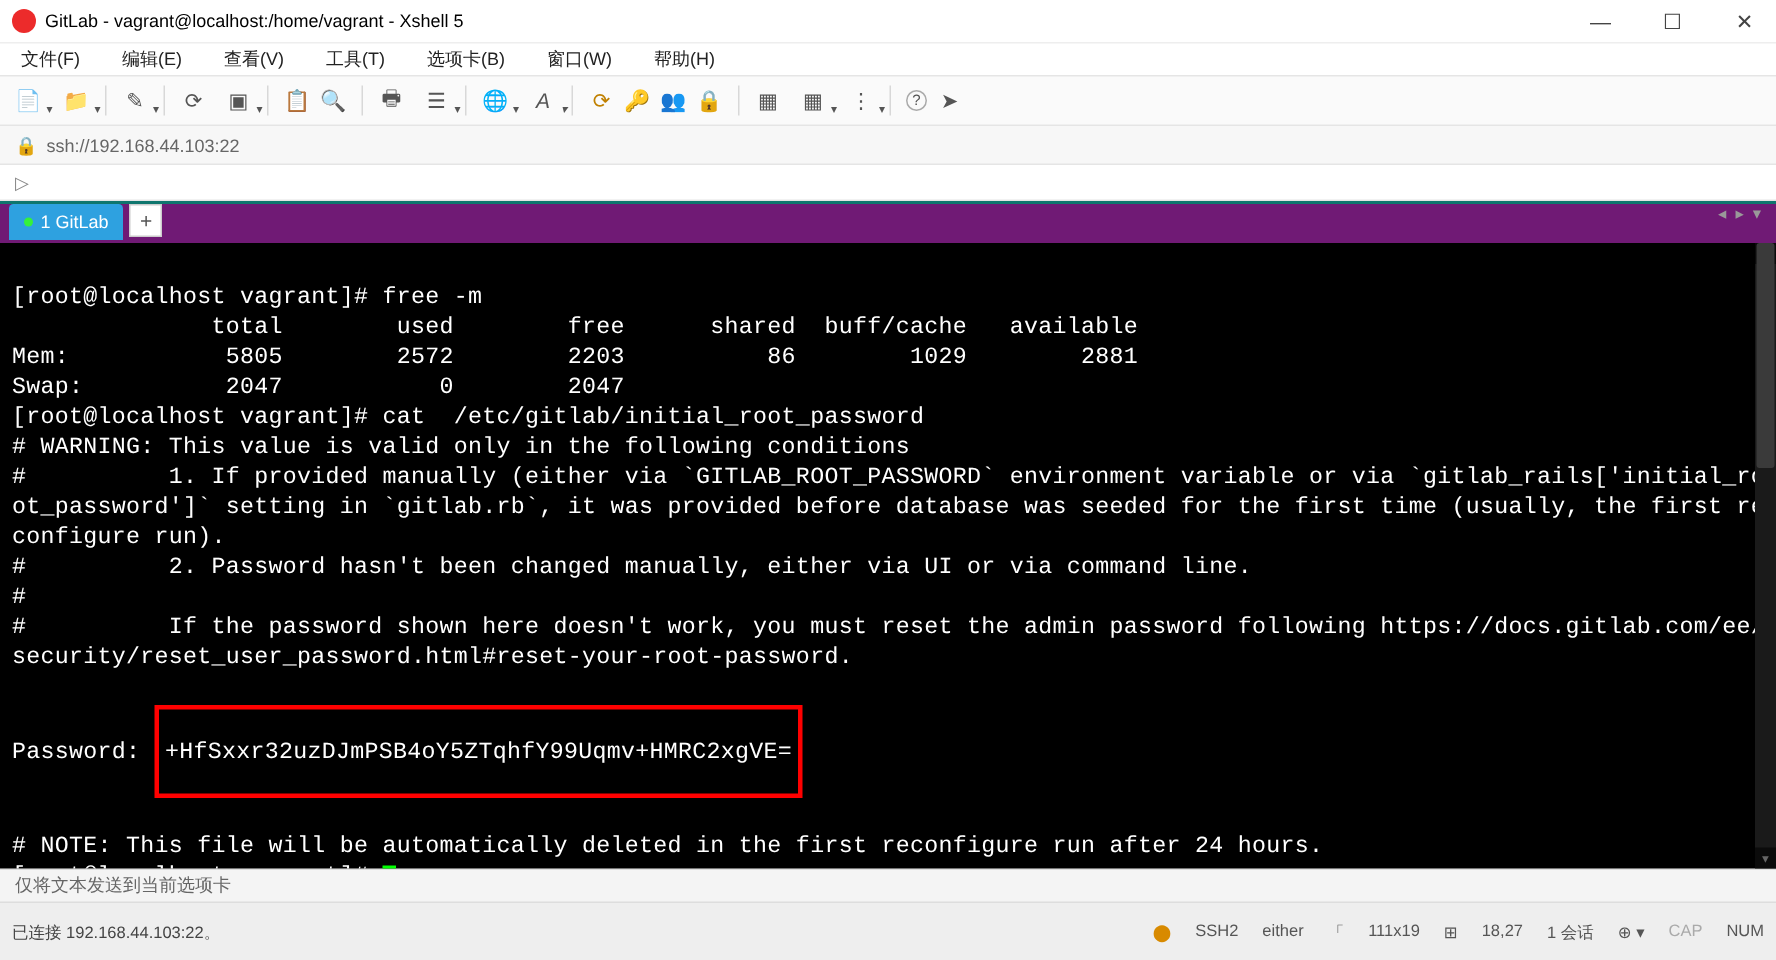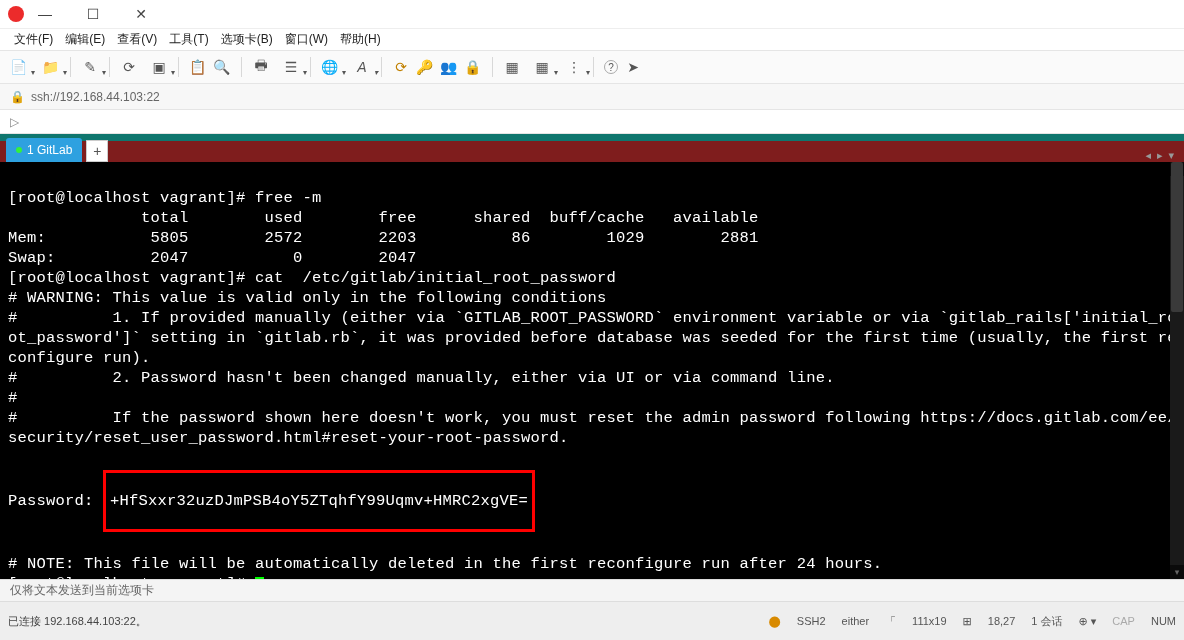--- a/index.html
+++ b/index.html
@@ -2,32 +2,32 @@
 <html><head>
 <meta charset="utf-8">
 <style>
 * { margin: 0; padding: 0; box-sizing: border-box; }
 body { font-family: "Microsoft YaHei", "Segoe UI", sans-serif; font-size: 12px; background: #fff; color: #000; width: 1184px; height: 640px; display: flex; flex-direction: column; overflow: hidden; }
 .titlebar { height: 28px; display: flex; align-items: center; padding: 0 8px; background: #fff; }
 .titlebar .app-icon { width: 16px; height: 16px; margin-right: 6px; border-radius: 50%; background: #ec2b2b; position: relative; }
 .titlebar .title-text { flex: 1; font-size: 12px; color: #000; }
 .winbtns { display: flex; gap: 18px; margin-right: -2px; }
 .winbtn { width: 30px; height: 20px; display: flex; align-items: center; justify-content: center; color: #444; font-size: 14px; }
-.menubar { height: 22px; display: flex; align-items: center; padding: 4px 10px; gap: 4px; color: #222; border-top: 1px solid #eee; }
+.menubar { height: 22px; display: flex; align-items: center; padding: 4px 10px; gap: 20px; color: #222; border-top: 1px solid #eee; }
 .menubar span { padding: 2px 4px; }
 .toolbar { height: 34px; display: flex; align-items: center; padding: 4px 10px; gap: 6px; border-top: 1px solid #e5e5e5; border-bottom: 1px solid #e5e5e5; background: #fafafa; }
 .tb { width: 18px; height: 18px; display: inline-flex; align-items: center; justify-content: center; color: #555; font-size: 14px; position: relative; }
 .tb.caret::after { content: "▾"; font-size: 8px; color: #555; position: absolute; right: -7px; bottom: -1px; }
 .sep { width: 1px; height: 20px; background: #d8d8d8; margin: 0 4px; }
 .addrbar { height: 26px; display: flex; align-items: center; padding: 4px 10px; gap: 6px; background: #f7f7f7; border-bottom: 1px solid #e5e5e5; }
 .addrbar .lock { color: #777; font-size: 12px; }
 .addrbar .url { color: #666; font-size: 12px; }
 .hintbar { height: 24px; display: flex; align-items: center; padding: 3px 10px; color: #888; font-size: 12px; gap: 6px; border-bottom: 1px solid #e5e5e5; }
 .hintbar .arrow { font-size: 12px; }
-.tabstrip { height: 28px; display: flex; align-items: flex-end; background: #7f1d1d; padding: 0 6px; border-top: 7px solid #0f766e; position: relative; }
+.tabstrip { height: 28px; display: flex; align-items: flex-start; background: #701a75; padding: 0 6px; border-top: 2px solid #0f766e; position: relative; }
 .tabstrip .tab { height: 24px; display: flex; align-items: center; padding: 0 10px; background: #2ea1e0; color: #fff; font-size: 12px; border-top-left-radius: 3px; border-top-right-radius: 3px; gap: 5px; }
 .tabstrip .tab .dot { width: 6px; height: 6px; border-radius: 50%; background: #35f13b; }
 .tabstrip .addtab { width: 22px; height: 22px; border: 1px solid #ccc; display: flex; align-items: center; justify-content: center; margin-left: 4px; background: #fff; font-size: 14px; color: #555; }
 .tabstrip .nav-arrows { margin-left: auto; color: #999; font-size: 11px; display: flex; gap: 6px; padding-right: 4px; }
 .terminal-wrap { flex: 1; position: relative; background: #000; overflow: hidden; }
 .terminal { position: absolute; inset: 0; padding: 6px 6px 6px 8px; font-family: "Consolas","Courier New",monospace; font-size: 15.5px; line-height: 20px; color: #fff; white-space: pre; letter-spacing: 0.2px; overflow: hidden; }
 .terminal .wrap { white-space: pre-wrap; word-break: break-all; }
 .pwdbox { display: inline-block; border: 3px solid #ff0000; padding: 18px 4px; margin: 2px 0; }
 .cursor { display: inline-block; width: 9px; height: 16px; background: #00ff00; vertical-align: text-bottom; }
 .scrollbar { position: absolute; right: 0; top: 0; width: 14px; height: 100%; background: #1a1a1a; }
@@ -38,20 +38,21 @@
 .status2 { height: 39px; display: flex; align-items: center; padding: 2px 8px; color: #444; font-size: 11px; background: #eee; border-top: 1px solid #ddd; gap: 12px; position: relative; }
 .status2 .watermark { position: absolute; right: 12px; bottom: 2px; color: rgba(0,0,0,0.15); font-size: 14px; font-weight: bold; }
 .status2 .fields { margin-left: auto; display: flex; gap: 16px; align-items: center; color: #555; }
 .status2 .ssh-ico { color: #d88a00; }
 </style>
 </head>
 <body>
 
 <div class="titlebar">
   <span class="app-icon"></span>
+  <span class="title-text">GitLab - vagrant@localhost:/home/vagrant - Xshell 5</span>
   <div class="winbtns">
     <span class="winbtn">—</span>
     <span class="winbtn">☐</span>
     <span class="winbtn">✕</span>
   </div>
 </div>
 
 <div class="menubar">
   <span>文件(F)</span>
   <span>编辑(E)</span>

